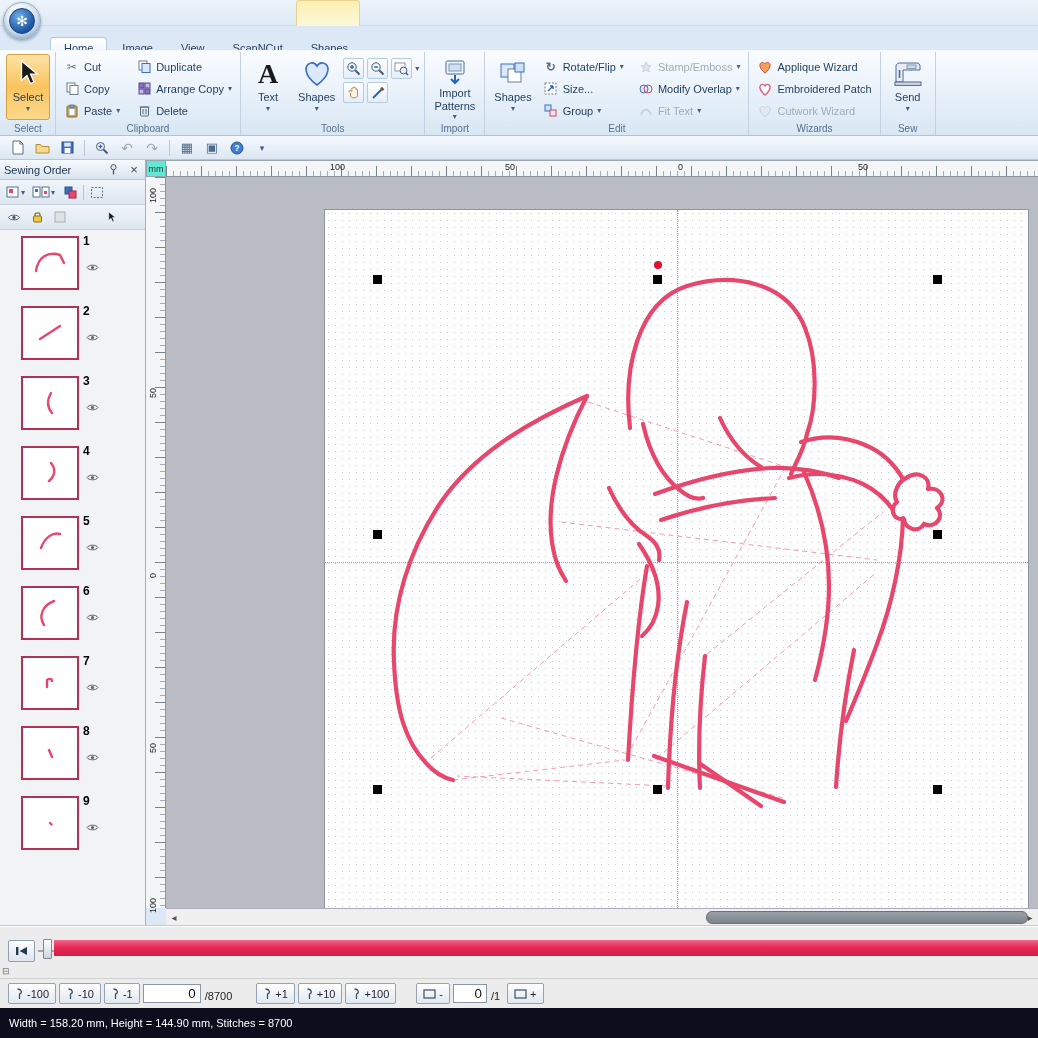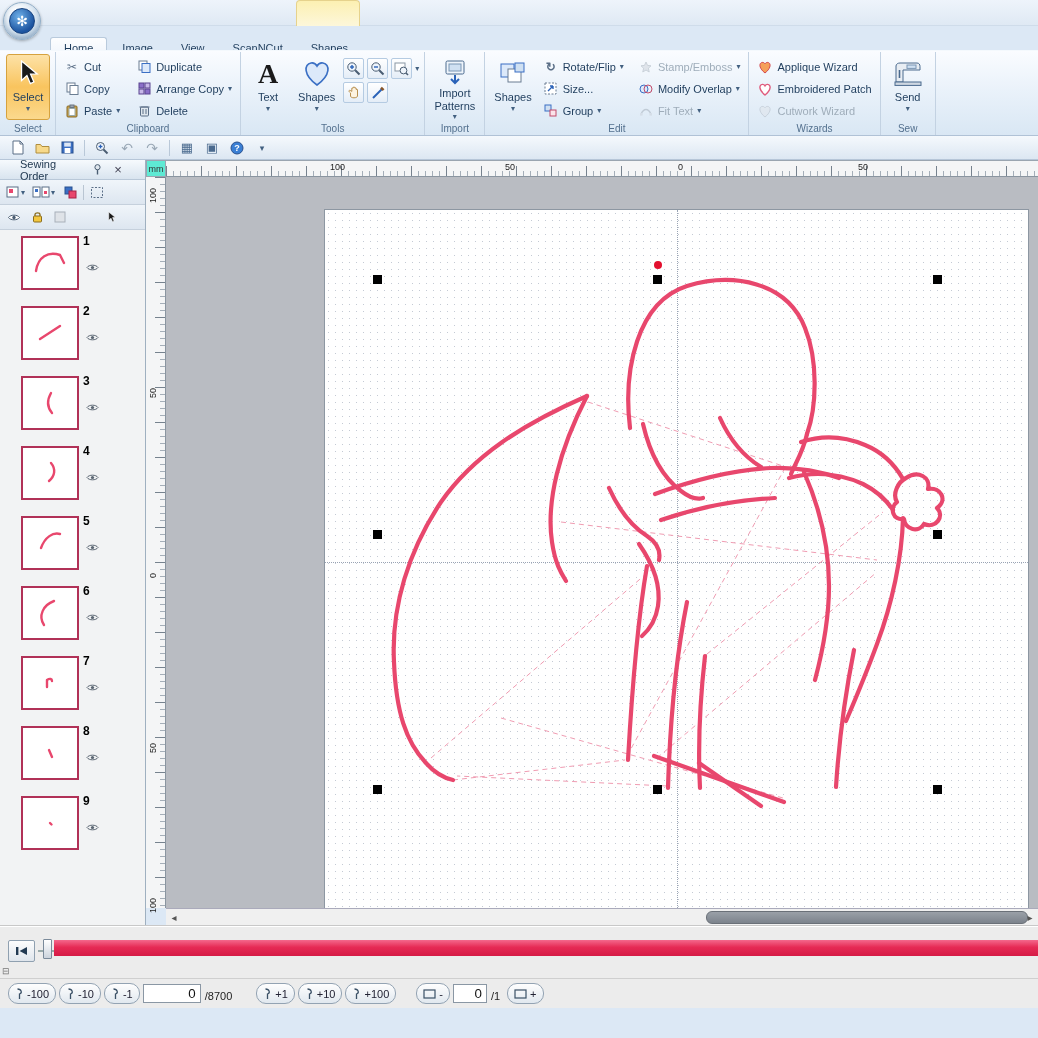--- a/index.html
+++ b/index.html
@@ -47,21 +47,21 @@
   .glyph-blue{color:#2a62b8;font-weight:bold;font-size:15px;line-height:1}
 
   
   .qbar{position:absolute;left:0;top:136px;width:100%;height:24px;background:linear-gradient(#f5f9fd,#dce7f2);border-bottom:1px solid #b6c6d8;display:flex;align-items:center;gap:5px;padding:0 7px}
   .qbtn{width:20px;height:20px;display:flex;align-items:center;justify-content:center;border-radius:2px}
   .qsep{width:1px;height:16px;background:#b9c8d8;margin:0 2px}
   .gray{color:#9aa8b6}
 
   
   .sidepanel{position:absolute;left:0;top:160px;width:146px;height:765px;background:#eef1f5;border-right:1px solid #9fb0c0;overflow:hidden}
-  .sp-header{height:20px;background:linear-gradient(#f6fafd,#d9e4ef);border-bottom:1px solid #b9c8d8;display:flex;align-items:center;gap:4px;padding:0 20px}
+  .sp-header{height:20px;background:linear-gradient(#f6fafd,#d9e4ef);border-bottom:1px solid #b9c8d8;display:flex;align-items:center;gap:4px;padding:0 4px}
   .sp-title{flex:1;color:#223a52}
   .sp-x{font-size:13px;line-height:1;color:#445;width:14px;text-align:center}
   .sp-tools{height:25px;display:flex;align-items:center;gap:3px;padding:0 4px;background:linear-gradient(#f0f5fa,#dde6f0);border-bottom:1px solid #c5d0dc}
   .sp-btn{height:20px;min-width:20px;display:flex;align-items:center;justify-content:center;gap:1px;border:1px solid transparent;border-radius:2px;padding:0 1px}
   .sp-sep{width:1px;height:15px;background:#b9c5d2}
   .sp-list{position:absolute;left:0;top:70px;right:0;bottom:0;background:#f2f3f4;padding-top:6px;overflow:hidden}
   .so-item{position:relative;height:70px;padding-left:21px}
   .so-box{width:58px;height:54px;background:#fff;border:2px solid #b13157;display:flex;align-items:center;justify-content:center}
   .so-num{position:absolute;left:83px;top:-2px;font-weight:bold;font-size:12px;color:#000}
   .so-eye{position:absolute;left:86px;top:27px}
@@ -97,21 +97,21 @@
 
   
   .simulator{position:absolute;left:0;top:925px;width:1038px;height:83px;background:#ececec;border-top:1px solid #c8c8c8}
   .sim-top{position:relative;height:53px;border-bottom:1px solid #cfcfcf;box-shadow:0 1px 0 #fff inset}
   .begin-btn{position:absolute;left:8px;top:14px;width:27px;height:22px;border:1px solid #8fa0b0;border-radius:2px;background:linear-gradient(#fdfdfd,#dfe5ec);display:flex;align-items:center;justify-content:center}
   .sim-trackstub{position:absolute;left:38px;top:24px;width:16px;height:2px;background:#9aa}
   .sim-handle{position:absolute;left:43px;top:13px;width:9px;height:20px;background:linear-gradient(#ffffff,#ccd4dd);border:1px solid #7a8a9a;border-radius:1px}
   .sim-bar{position:absolute;left:54px;top:14px;right:0;height:16px;background:linear-gradient(#f4688c,#e62a55 45%,#d51b46)}
   .sim-collapse{position:absolute;left:2px;top:40px;font-size:9px;color:#777}
   .sim-btnrow{display:flex;align-items:center;gap:3px;padding:4px 8px;height:29px}
-  .simbtn{height:21px;border:1px solid #93a3b3;border-radius:10px;background:linear-gradient(#fefefe,#e1e8ef);display:flex;align-items:center;gap:3px;padding:0 6px;color:#223}
+  .simbtn{height:21px;border:1px solid #93a3b3;border-radius:2px;background:linear-gradient(#fefefe,#e1e8ef);display:flex;align-items:center;gap:3px;padding:0 6px;color:#223}
   .counterbox{width:58px;height:19px;border:1px solid #8a97a4;background:#fff;text-align:right;padding:3px 4px;color:#111}
   .ctotal{margin:4px 4px 0 1px;color:#222}
   .simgap{width:14px}
 
   
   .statusbar{position:absolute;left:0;top:1008px;width:1038px;height:30px;background:#0d0d1d;color:#fff;display:flex;align-items:center;padding:0 9px;font-size:11px}
 
   svg{display:block}
 </style>
 </head>
@@ -795,14 +795,17 @@
       <span class="ctotal">/1</span>
       <div class="simbtn">
         <svg width="13" height="10">
             <rect x="1" y="1" width="11" height="8" fill="none" stroke="#3a5066" stroke-width="1.2"></rect>
           </svg>
         <span>+</span>
       </div>
     </div>
   </div>
 
+  <div class="statusbar">
+    <span>Width = 158.20 mm, Height = 144.90 mm, Stitches = 8700</span>
+  </div>
 
 </div>
 
 </body></html>

